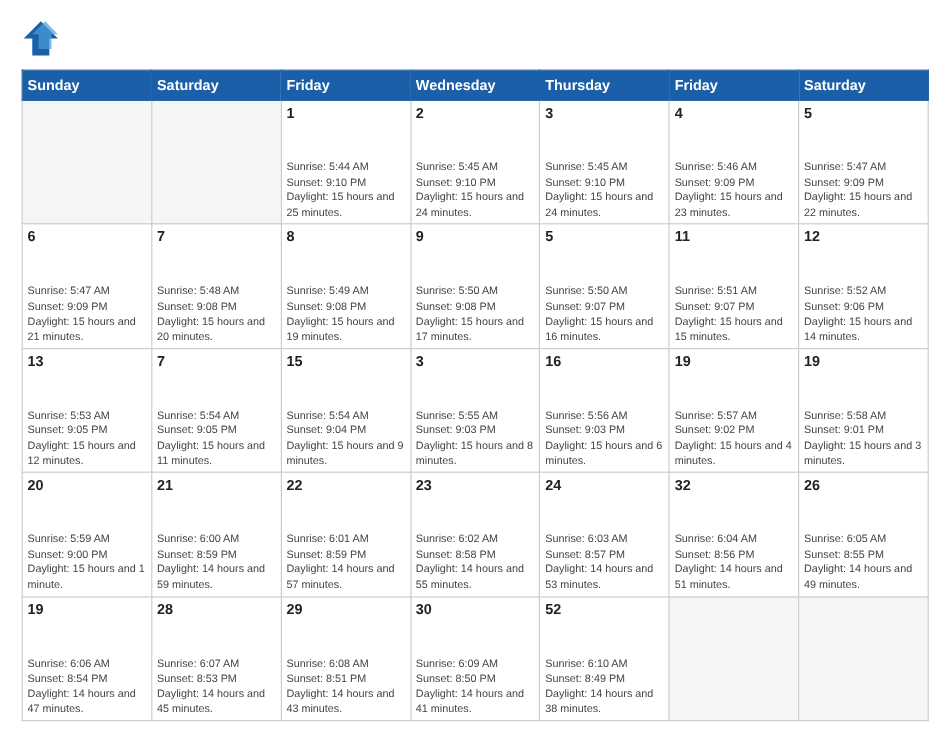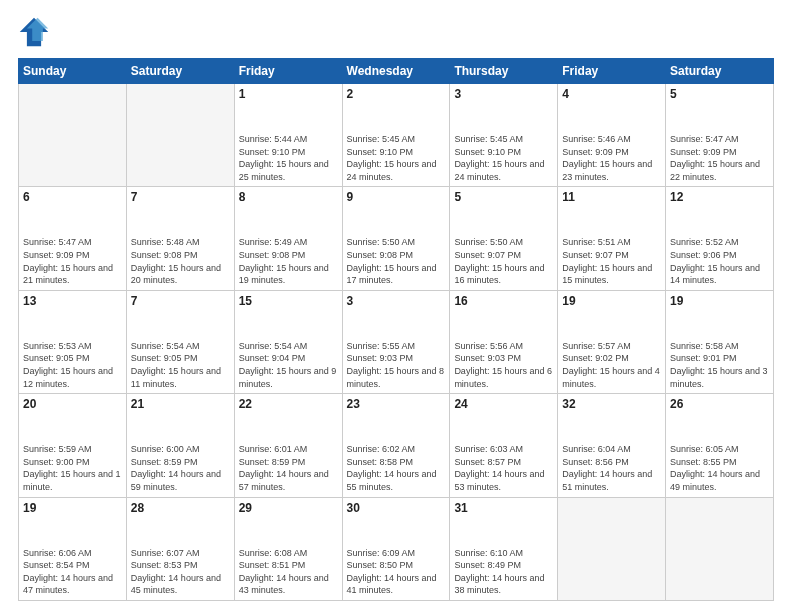--- a/index.html
+++ b/index.html
@@ -251,21 +251,21 @@
           </td>
           <td>
             <div class="day-number">29</div>
             <div class="day-info">Sunrise: 6:08 AM<br>Sunset: 8:51 PM<br>Daylight: 14 hours and 43 minutes.</div>
           </td>
           <td>
             <div class="day-number">30</div>
             <div class="day-info">Sunrise: 6:09 AM<br>Sunset: 8:50 PM<br>Daylight: 14 hours and 41 minutes.</div>
           </td>
           <td>
-            <div class="day-number">31</div>
+            <div class="day-number">52</div>
             <div class="day-info">Sunrise: 6:10 AM<br>Sunset: 8:49 PM<br>Daylight: 14 hours and 38 minutes.</div>
           </td>
           <td class="empty"></td>
           <td class="empty"></td>
         </tr>
       </tbody>
   </table>
 </div>
 
 </body></html>

